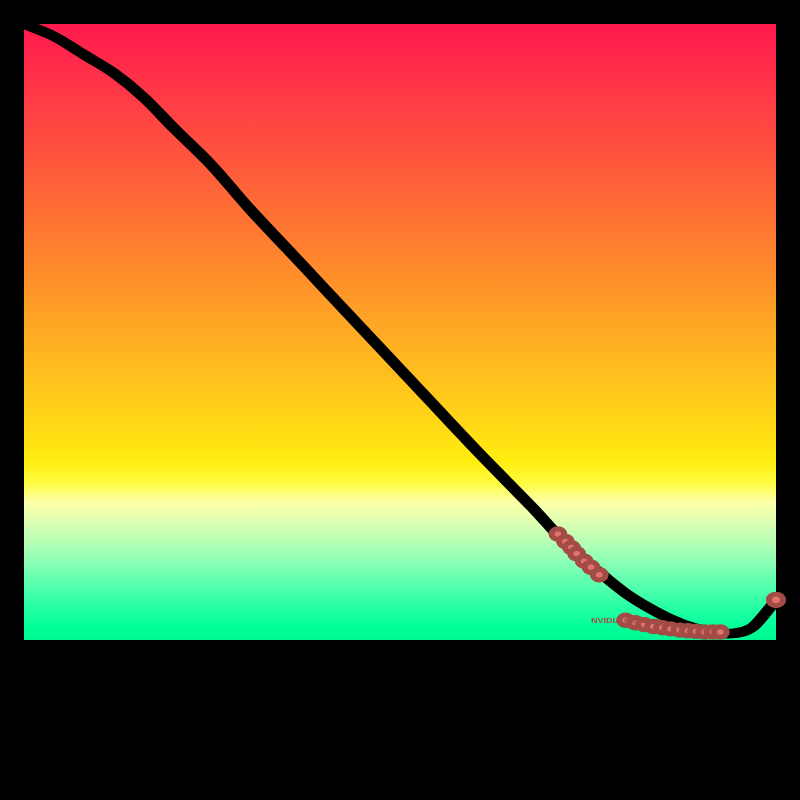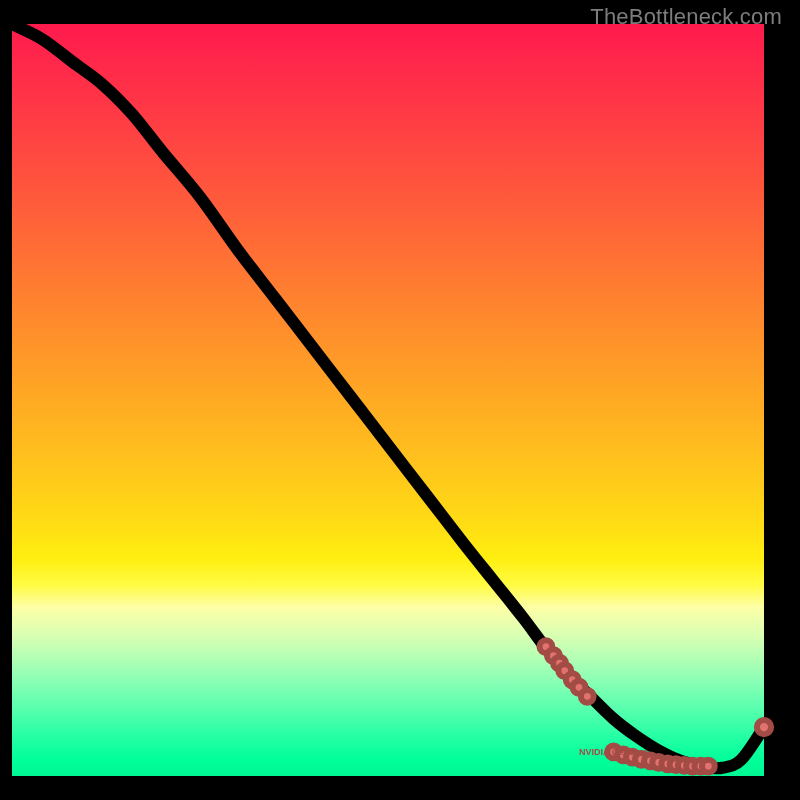--- a/index.html
+++ b/index.html
@@ -22,24 +22,24 @@
     top: 4px;
     right: 18px;
     color: #7d7d7d;
     font-size: 22px;
     font-weight: 500;
     letter-spacing: 0.2px;
     user-select: none;
   }
   .plot {
     position: absolute;
-    left: 12px;
+    left: 24px;
     top: 24px;
     width: 752px;
-    height: 752px;
+    height: 616px;
   }
   
   .gradient {
     position: absolute;
     inset: 0;
     background: linear-gradient(
       to bottom,
       #ff1a4d   0%,
       #ff2a4a   6%,
       #ff3a45  12%,
@@ -89,21 +89,20 @@
     font-size: 8px;
     font-weight: 700;
     fill: #a34b45;
     font-family: Arial, sans-serif;
   }
 </style>
 </head>
 <body>
 
 <div class="frame">
-  <div class="watermark">TheBottleneck.com</div>
 
   <div class="plot">
     <div class="gradient"></div>
     <svg viewBox="0 0 100 100" preserveAspectRatio="none">
       <path id="curve-path" class="curve" d="M 0 0 C 0.6666666666666666 0.3333333333333333, 2.666666666666667 1.1666666666666665, 4 2 C 5.333333333333333 2.8333333333333335, 6.666666666666667 4, 8 5 C 9.333333333333334 6, 10.666666666666666 6.833333333333333, 12 8 C 13.333333333333334 9.166666666666666, 14.666666666666666 10.5, 16 12 C 17.333333333333332 13.5, 18.5 15.166666666666666, 20 17 C 21.5 18.833333333333332, 23.333333333333332 20.833333333333332, 25 23 C 26.666666666666668 25.166666666666668, 28.333333333333332 27.75, 30 30 C 31.666666666666668 32.25, 33.333333333333336 34.333333333333336, 35 36.5 C 36.666666666666664 38.666666666666664, 38.333333333333336 40.833333333333336, 40 43 C 41.666666666666664 45.166666666666664, 43.333333333333336 47.333333333333336, 45 49.5 C 46.666666666666664 51.666666666666664, 48.333333333333336 53.833333333333336, 50 56 C 51.666666666666664 58.166666666666664, 53.333333333333336 60.333333333333336, 55 62.5 C 56.666666666666664 64.66666666666667, 58.5 67.08333333333333, 60 69 C 61.5 70.91666666666667, 62.666666666666664 72.33333333333333, 64 74 C 65.33333333333333 75.66666666666667, 66.83333333333333 77.5, 68 79 C 69.16666666666667 80.5, 70 81.75, 71 83 C 72 84.25, 73 85.41666666666667, 74 86.5 C 75 87.58333333333333, 76 88.51666666666667, 77 89.5 C 78 90.48333333333333, 79 91.53333333333333, 80 92.4 C 81 93.26666666666668, 82 94, 83 94.7 C 84 95.4, 85 96.05, 86 96.6 C 87 97.14999999999999, 88 97.63333333333333, 89 98 C 90 98.36666666666667, 91.08333333333333 98.64999999999999, 92 98.8 C 92.91666666666667 98.95, 93.66666666666667 99.06666666666668, 94.5 98.9 C 95.33333333333333 98.73333333333333, 96.08333333333333 98.7, 97 97.8 C 97.91666666666667 96.89999999999999, 99.5 94.21666666666667, 100 93.5"></path>
       <g id="markers">
           <circle cx="71" cy="82.8" r="0.85" class="dot"></circle>
           <circle cx="72" cy="84" r="0.85" class="dot"></circle>
           <circle cx="72.8" cy="85" r="0.85" class="dot"></circle>
           <circle cx="73.5" cy="86" r="0.85" class="dot"></circle>

